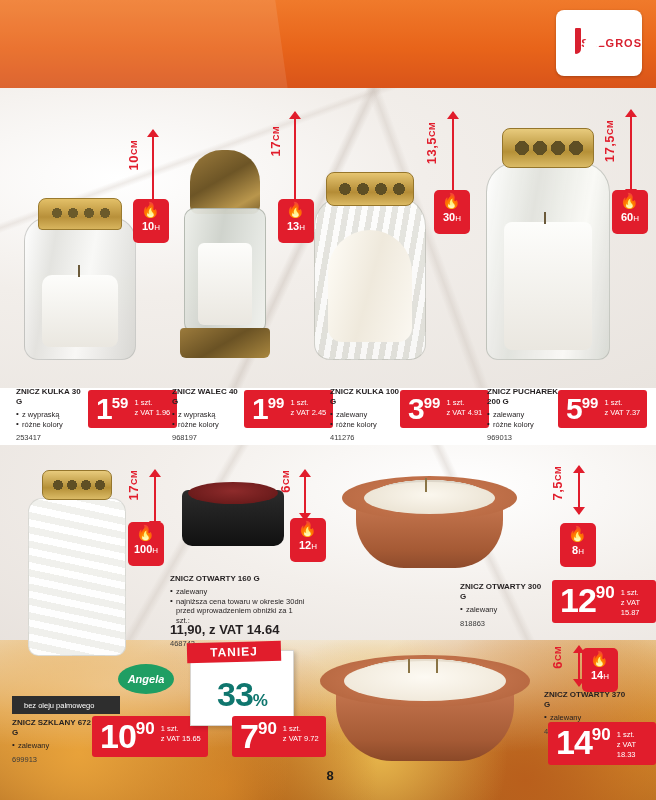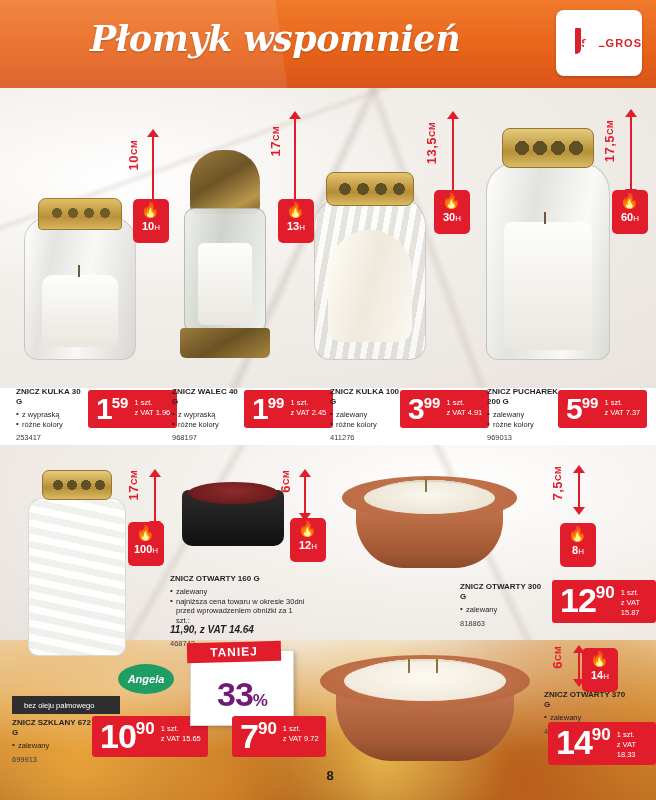--- a/index.html
+++ b/index.html
@@ -290,21 +290,21 @@
   .badge-burn .hrs{ font-size:11px; font-weight:bold; margin-top:3px; }
   .badge-burn .hrs small{ font-size:8px; font-weight:normal; }
 
   
   .ptext{ position:absolute; color:#231f20; }
   .ptext .name{ font-size:8px; font-weight:bold; line-height:10px; text-transform:uppercase; }
   .ptext ul{ margin:3px 0 0 0; padding:0; list-style:none; }
   .ptext li{ font-size:7.5px; line-height:9.5px; position:relative; padding-left:6px; }
   .ptext li:before{ content:"•"; position:absolute; left:0; top:-1px; font-size:8px; }
   .ptext .code{ font-size:7.5px; margin-top:4px; color:#3a3a3a; }
-  .ptext .note{ font-size:10px; line-height:9.5px;font-style:italic; }
+  .ptext .note{ font-size:13px; line-height:9.5px; }
 
   
   .price{
     position:absolute; background:#e11d2c; color:#fff; border-radius:3px;
     display:flex; align-items:flex-start; padding:5px 7px 5px 8px;
   }
   .price .big{ font-size:30px; font-weight:bold; line-height:28px; letter-spacing:-1px; }
   .price .cents{ font-size:15px; font-weight:bold; line-height:14px; margin-top:1px; }
   .price .meta{ margin-left:6px; margin-top:3px; font-size:7.5px; line-height:10px; }
   .price-lg .big{ font-size:34px; line-height:31px; }
@@ -317,21 +317,21 @@
     box-shadow:2px 2px 4px rgba(0,0,0,.18);
   }
   .taniej .tag{
     position:absolute; left:-4px; top:-9px; width:94px; height:20px;
     background:#e11d2c; color:#fff; font-size:12px; font-weight:bold;
     display:flex; align-items:center; justify-content:center; letter-spacing:1px;
     transform:rotate(-1.5deg);
   }
   .taniej .pct{
     position:absolute; left:0; right:0; top:24px; text-align:center;
-    font-size:34px; font-weight:bold; color:#701a75; letter-spacing:-1px;
+    font-size:34px; font-weight:bold; color:#0f766e; letter-spacing:-1px;
   }
   .taniej .pct small{ font-size:17px; }
 
   .angela{
     position:absolute; left:118px; top:664px; width:56px; height:30px;
     background:#1f9e63; border-radius:50%;
     display:flex; align-items:center; justify-content:center;
   }
   .angela span{ color:#fff; font-size:11px; font-style:italic; font-weight:bold; }
   .nopalm{
@@ -348,21 +348,20 @@
 </head>
 <body>
 
 <div class="page">
 
   <div class="bg-marble-top"></div>
   <div class="bg-marble-mid"></div>
   <div class="bg-autumn"></div>
 
   <div class="header">
-    <div class="header-title">Płomyk wspomnień</div>
     <div class="logo-box">
       <div class="logo-mark"></div>
       <div class="logo-text">SELGROS</div>
     </div>
   </div>
 
   <div class="prod jar1">
     <div class="body"></div>
     <div class="lid"></div>
     <div class="wax-white wax"></div>

